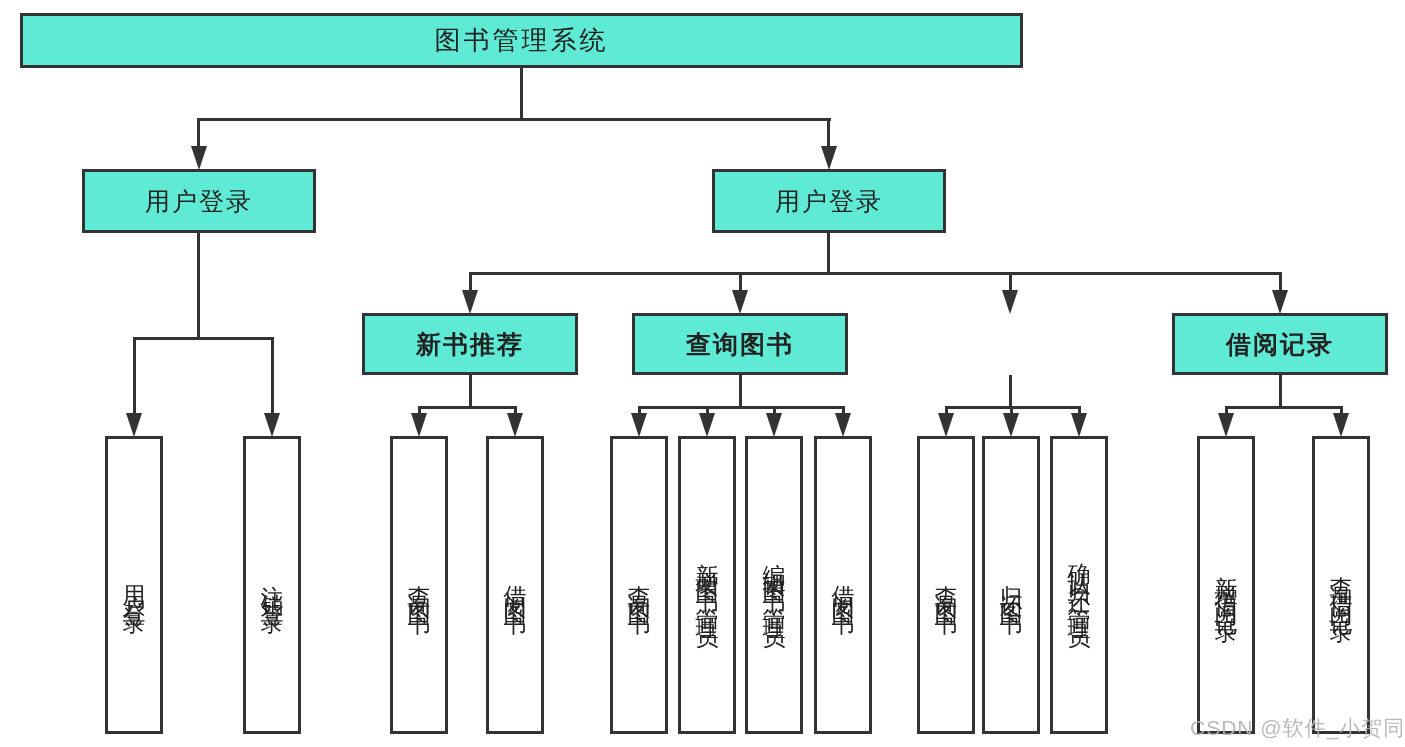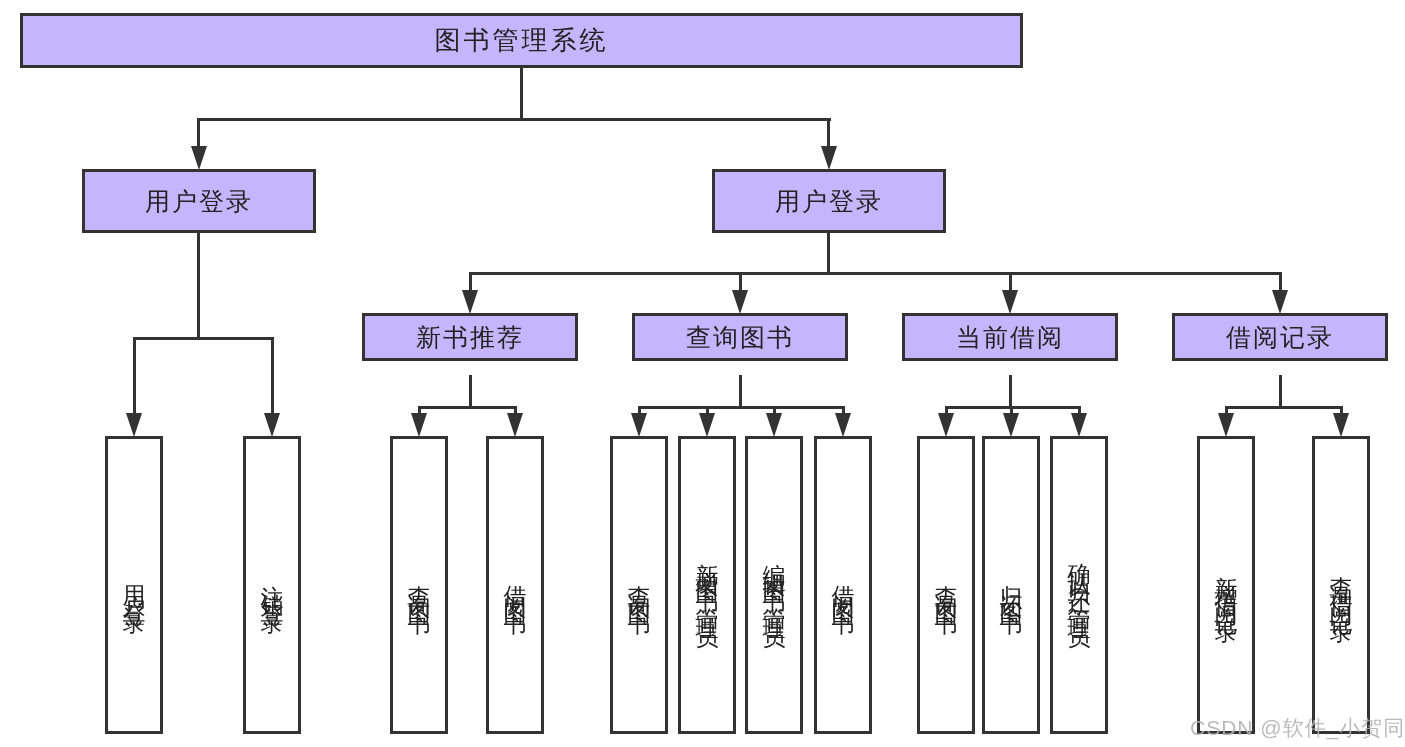--- a/index.html
+++ b/index.html
@@ -10,21 +10,21 @@
   }
   html,body{margin:0;padding:0;background:var(--bg);}
   #stage{
     position:relative;width:1405px;height:747px;background:var(--bg);
     font-family:"Liberation Sans","DejaVu Sans",sans-serif;
     color:var(--txt);overflow:hidden;
   }
   
   .box{
     position:absolute;box-sizing:border-box;border:3px solid var(--line);
-    background:#c4b5fd;display:flex;align-items:center;justify-content:center;
+    background:#5eead4;display:flex;align-items:center;justify-content:center;
     font-size:25px;letter-spacing:2px;white-space:nowrap;
   }
   .box.root{font-size:26px;letter-spacing:3px;}
   .vbox{
     position:absolute;box-sizing:border-box;border:3px solid var(--line);
     background:#fff;display:flex;align-items:center;justify-content:center;
   }
   .vbox span{
     writing-mode:vertical-rl;text-orientation:mixed;
     font-size:23px;line-height:1;letter-spacing:9px;white-space:nowrap;
@@ -32,21 +32,21 @@
   
   .v{position:absolute;width:3px;background:var(--line);}
   .h{position:absolute;height:3px;background:var(--line);}
   .a{position:absolute;width:0;height:0;
      border-left:8px solid transparent;border-right:8px solid transparent;
      border-top:24px solid var(--line);}
   
   .n-root{left:20px;top:13px;width:1003px;height:55px;}
   .n-user{left:82px;top:169px;width:234px;height:64px;}
   .n-mgmt{left:712px;top:169px;width:234px;height:64px;}
-  .n-l3{top:313px;width:216px;height:48px;}
+  .n-l3{top:313px;width:216px;height:62px;font-weight:bold;}
   .n-newbook{left:362px;} .n-bookborrow{left:632px;}
   .n-curborrow{left:902px;} .n-records{left:1172px;}
   .n-leaf{top:436px;width:58px;height:298px;}
   .p105{left:105px;} .p243{left:243px;}
   .p390{left:390px;} .p486{left:486px;}
   .p610{left:610px;} .p678{left:678px;} .p745{left:745px;} .p814{left:814px;}
   .p917{left:917px;} .p982{left:982px;} .p1050{left:1050px;}
   .p1197{left:1197px;} .p1312{left:1312px;}
   
   .watermark{
@@ -84,21 +84,20 @@
   <div class="v" style="left:739px;top:272px;height:22px;"></div>
   <div class="v" style="left:1009px;top:272px;height:22px;"></div>
   <div class="v" style="left:1279px;top:272px;height:22px;"></div>
   <div class="a" style="left:462px;top:290px;"></div>
   <div class="a" style="left:732px;top:290px;"></div>
   <div class="a" style="left:1002px;top:290px;"></div>
   <div class="a" style="left:1272px;top:290px;"></div>
 
   <div class="box n-l3 n-newbook">新书推荐</div>
   <div class="box n-l3 n-bookborrow">查询图书</div>
-  <div class="box n-l3 n-curborrow">当前借阅</div>
   <div class="box n-l3 n-records">借阅记录</div>
 
   <div class="v" style="left:469px;top:375px;height:34px;"></div>
   <div class="v" style="left:739px;top:375px;height:34px;"></div>
   <div class="v" style="left:1009px;top:375px;height:34px;"></div>
   <div class="v" style="left:1279px;top:375px;height:34px;"></div>
 
   <div class="h" style="left:418px;top:406px;width:99px;"></div>
   <div class="h" style="left:638px;top:406px;width:207px;"></div>
   <div class="h" style="left:945px;top:406px;width:136px;"></div>

